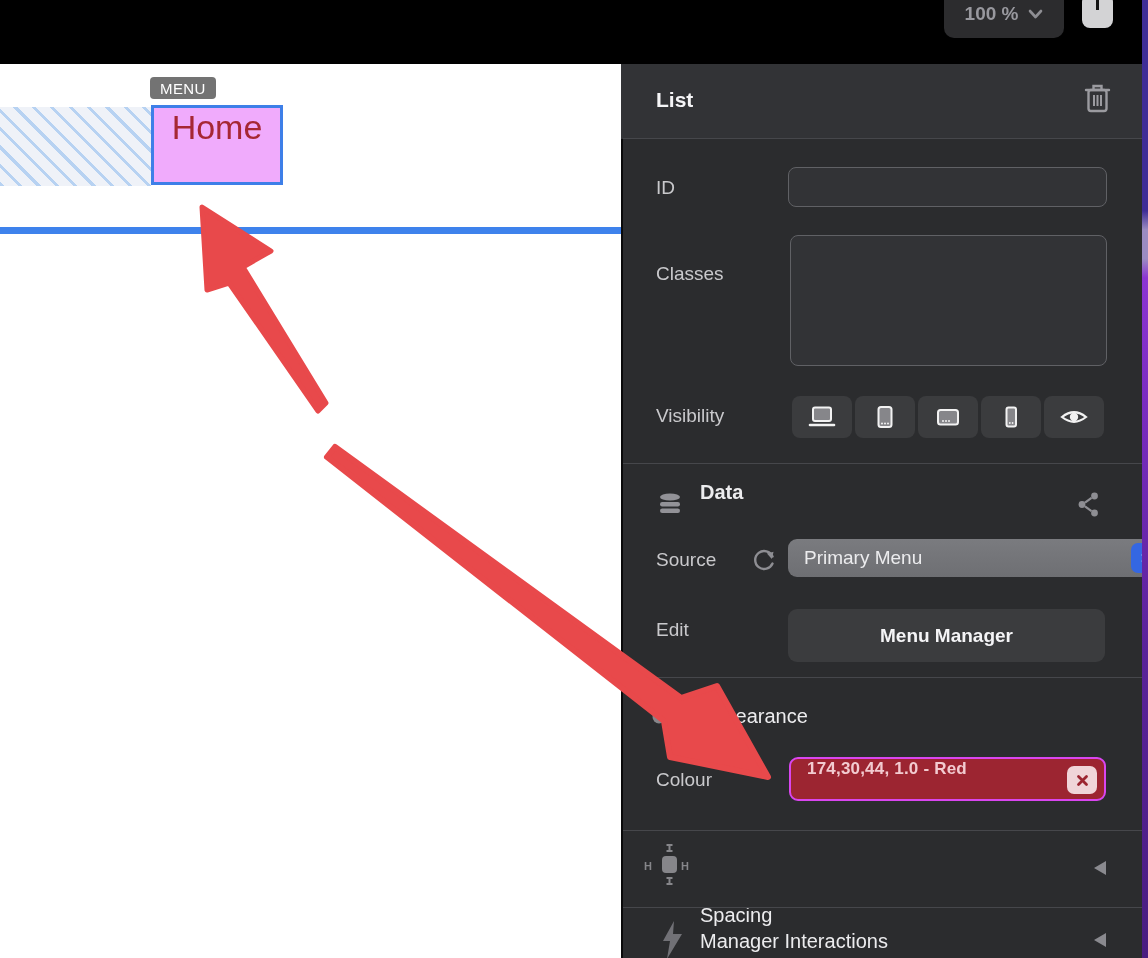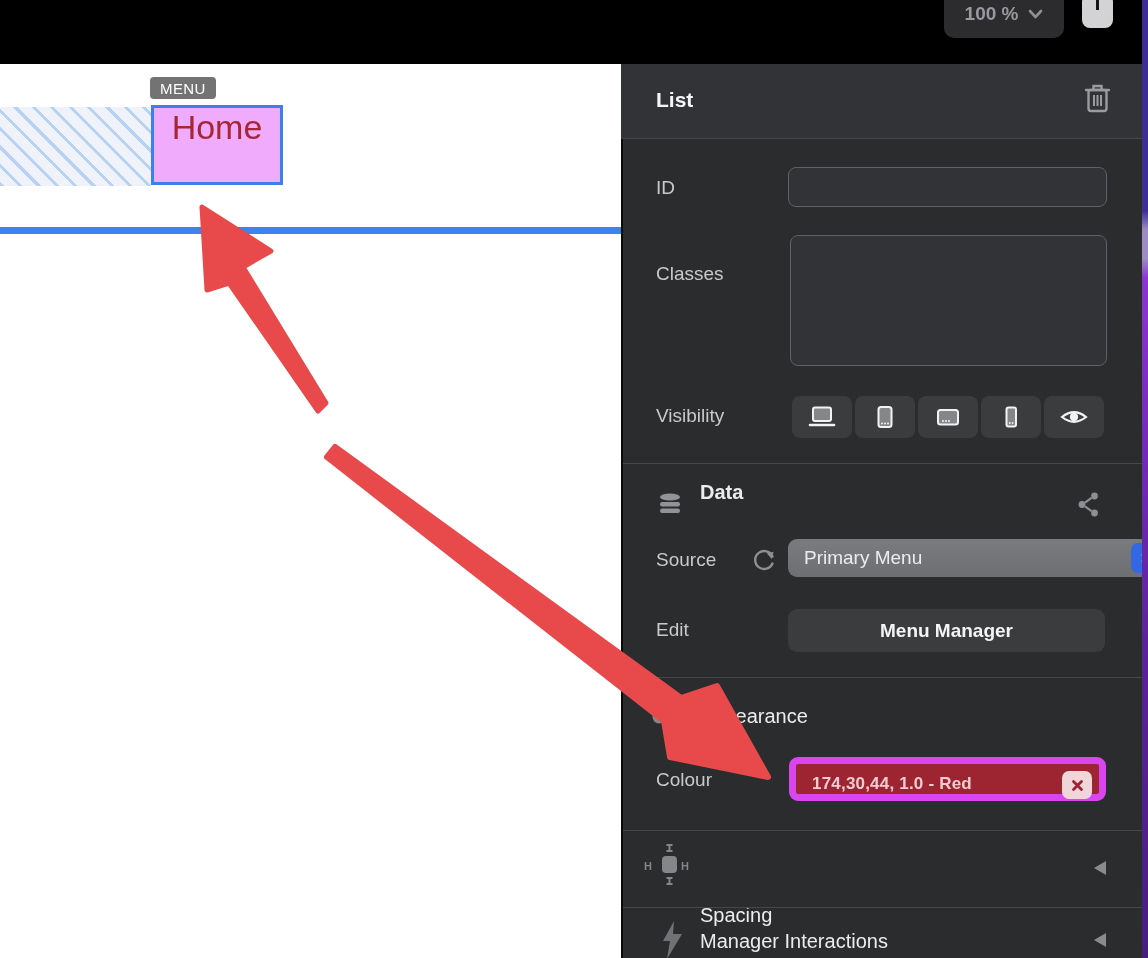--- a/index.html
+++ b/index.html
@@ -76,30 +76,30 @@
     position:absolute; left:788px; top:539px; width:381px; height:38px;
     background:linear-gradient(#7A7B7F,#6E6F73); border-radius:9px;
     display:flex; align-items:center; padding:0 6px 0 16px;
     color:#ECECEE; font-size:19px;
   }
   .stepper {
     position:absolute; right:5px; top:4px; width:33px; height:30px;
     background:#3467E2; border-radius:7px; display:flex; align-items:center; justify-content:center;
   }
   .big-btn {
-    position:absolute; left:788px; top:609px; width:317px; height:43px;
+    position:absolute; left:788px; top:609px; width:317px; height:53px;
     background:#3B3C3E; border-radius:9px; color:#F4F4F6; font-size:19px; font-weight:700;
     display:flex; align-items:center; justify-content:center; border:none;
     font-family:"Liberation Sans","DejaVu Sans",sans-serif;
   }
 
   .colour-pill {
     position:absolute; left:789px; top:757px; width:317px; height:44px;
-    background:#9C2531; border:7px solid #d946ef; border-radius:9px;
-    display:flex; align-items:flex-end; padding:0 7px 0 16px;
+    background:#9C2531; border:2px solid #d946ef; border-radius:9px;
+    display:flex; align-items:flex-start; padding:0 7px 0 16px;
     color:#F2CBD0; font-size:17px; font-weight:700; letter-spacing:.2px;
   }
   .colour-x {
     position:absolute; right:7px; top:7px; width:30px; height:28px;
     background:#F0D5D9; border-radius:7px; display:flex; align-items:center; justify-content:center;
   }
 
   .tri-left {
     position:absolute; left:1094px; width:0; height:0;
     border-top:7px solid transparent; border-bottom:7px solid transparent;

